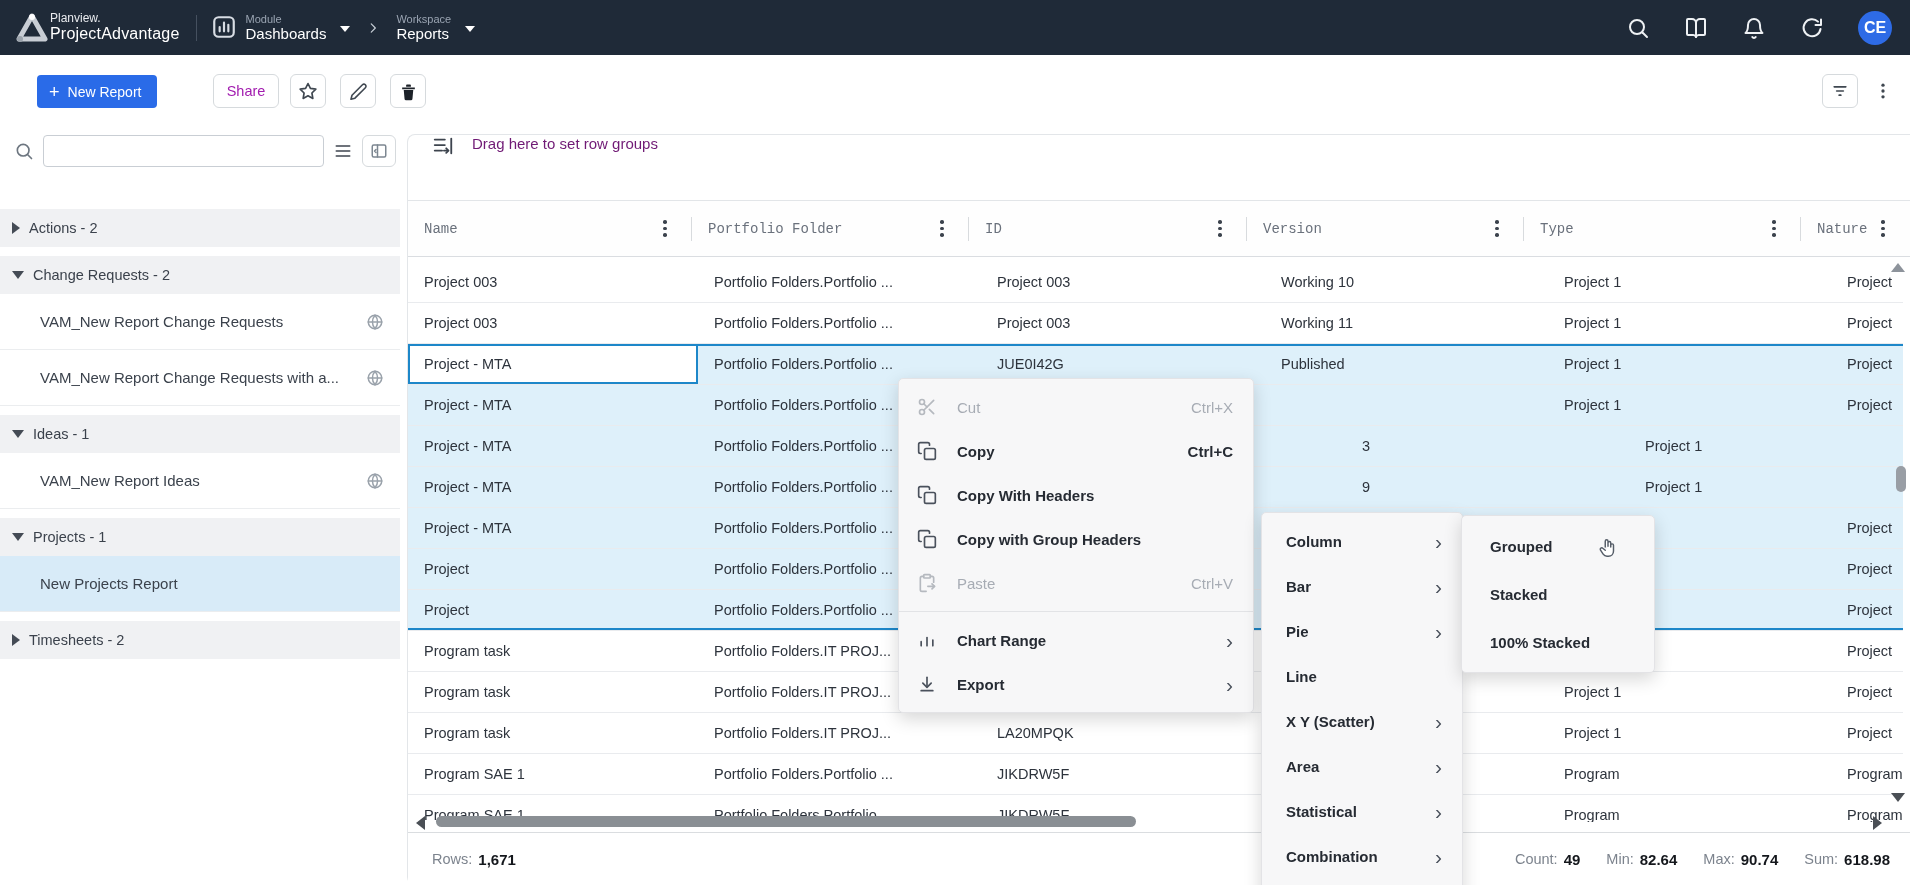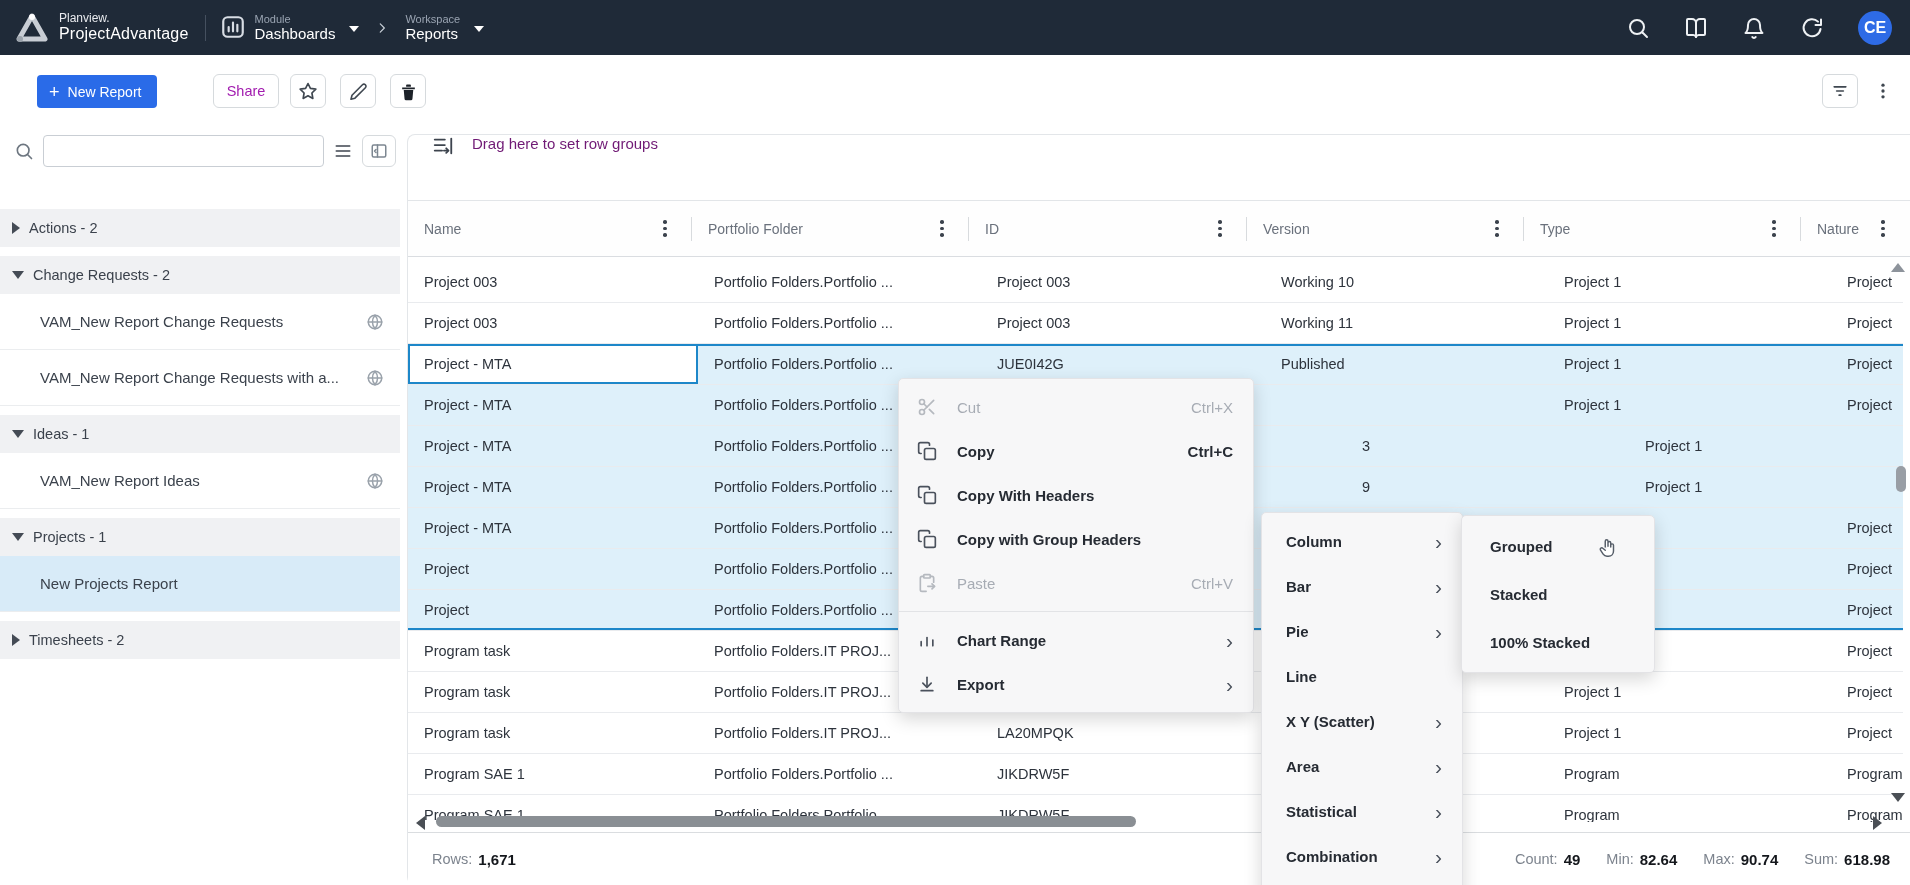--- a/index.html
+++ b/index.html
@@ -5,21 +5,21 @@
   html,body{margin:0;padding:0;}
   body{width:1910px;height:885px;overflow:hidden;background:#fff;
        font-family:"Liberation Sans",sans-serif;color:#2d333c;position:relative;}
   svg{display:block;}
   .stk{fill:none;stroke:currentColor;stroke-width:2;stroke-linecap:round;stroke-linejoin:round;}
 
   
   .topbar{position:absolute;left:0;top:0;width:1910px;height:55px;background:#1f2a38;
           display:flex;align-items:center;}
   .brand{display:flex;align-items:center;margin-left:14px;}
-  .brand-txt{margin-left:9px;line-height:1.1;}
+  .brand-txt{line-height:1.1;}
   .brand-l1{font-size:12px;color:#e8eaee;}
   .brand-l2{font-size:16px;color:#fff;font-weight:500;letter-spacing:.2px;}
   .tb-divider{width:1px;height:26px;background:#45505f;margin:0 14px 0 16px;}
   .crumb{display:flex;align-items:center;color:#fff;}
   .crumb-icon{color:#d8dde4;margin-right:9px;}
   .crumb-txt{line-height:1.15;}
   .crumb-label{font-size:11px;color:#9aa4b2;}
   .crumb-value{font-size:15px;color:#fff;font-weight:500;}
   .caret-dn{width:0;height:0;border-left:5px solid transparent;border-right:5px solid transparent;
             border-top:6px solid #fff;margin:4px 0 0 14px;}
@@ -73,21 +73,21 @@
   .globe{color:#9aa2ab;}
 
   
   .grid-card{position:absolute;left:407px;top:134px;right:0;bottom:0;background:#fff;
              border:1px solid #e3e6e9;border-right:none;border-bottom:none;
              border-radius:8px 0 0 8px;}
   .group-bar{height:65px;display:flex;align-items:flex-start;padding-left:24px;gap:18px;
              border-bottom:1px solid #e2e5e8;color:#701a75;}
   .group-bar-text{font-size:15px;}
   .ghead{height:55px;display:flex;border-bottom:1px solid #dadde1;background:#fefefe;}
-  .hcell{display:flex;align-items:center;padding:0 10px 0 16px;position:relative;}
+  .hcell{display:flex;align-items:center;padding:0 10px 0 16px;position:relative;font-family:Liberation Mono, monospace;}
   .hcell:not(:last-child)::after{content:"";position:absolute;right:0;top:16px;height:24px;
         width:1px;background:#d8dbde;}
   .hlabel{flex:1;font-size:14px;color:#6a717c;}
   .kebab{width:18px;height:22px;display:flex;flex-direction:column;align-items:center;
          justify-content:center;gap:3px;cursor:pointer;margin-right:8px;}
   .kebab span{width:3.5px;height:3.5px;border-radius:50%;background:#3c434d;}
   .col0{width:258px;flex:none;}.col1{width:251px;flex:none;}.col2{width:252px;flex:none;}
   .col3{width:251px;flex:none;}.col4{width:251px;flex:none;}.col5{flex:1;}
   .grid-rows{position:absolute;left:0;right:7px;top:121px;height:560px;overflow:hidden;padding-top:6px;}
   .grow{display:flex;height:40px;border-bottom:1px solid #e9ebee;background:#fff;}

